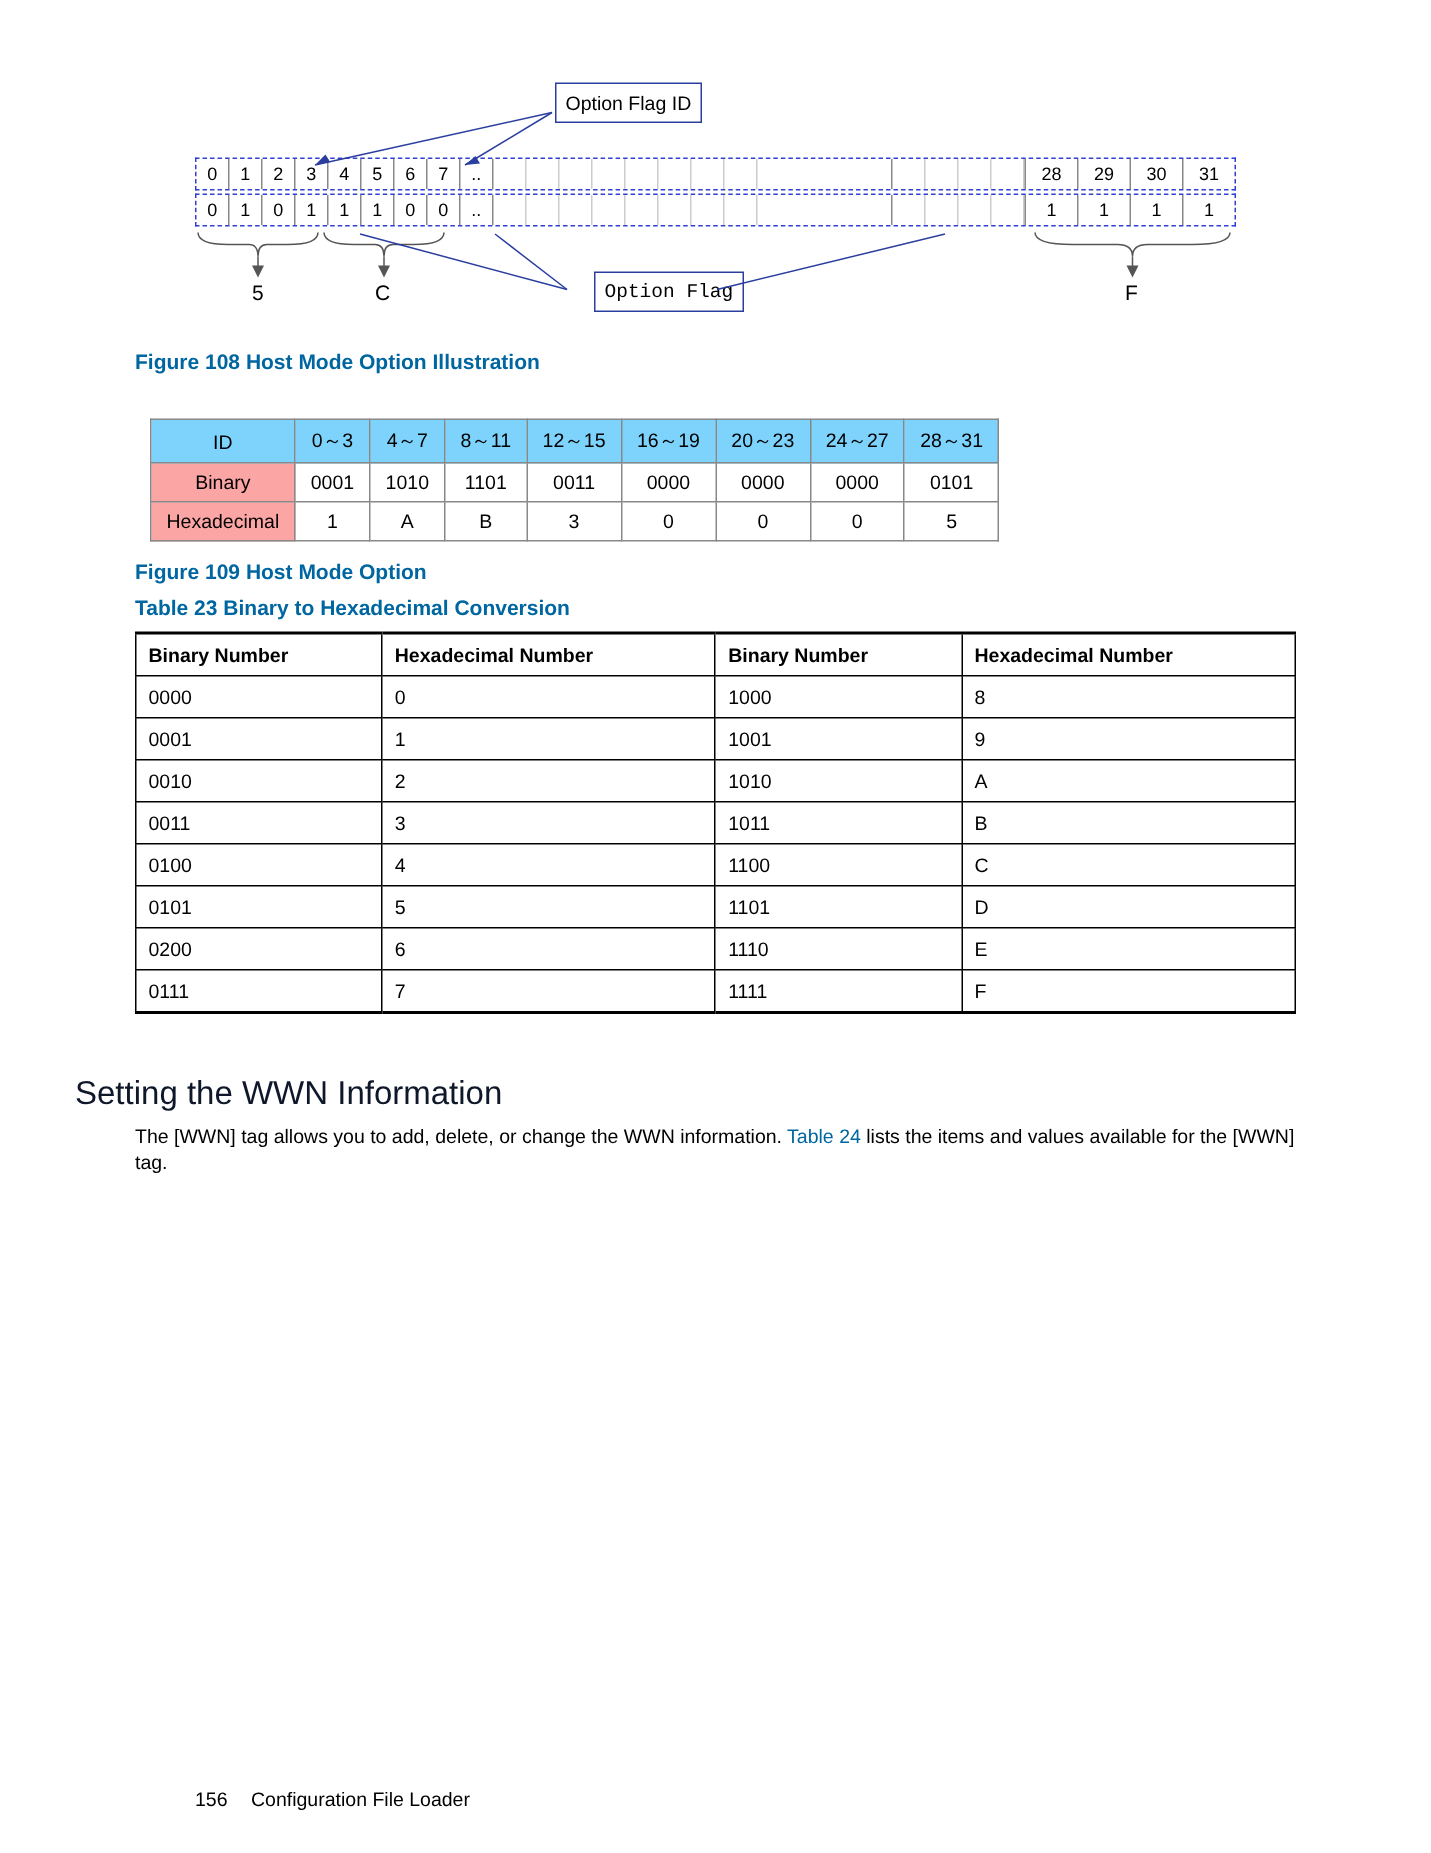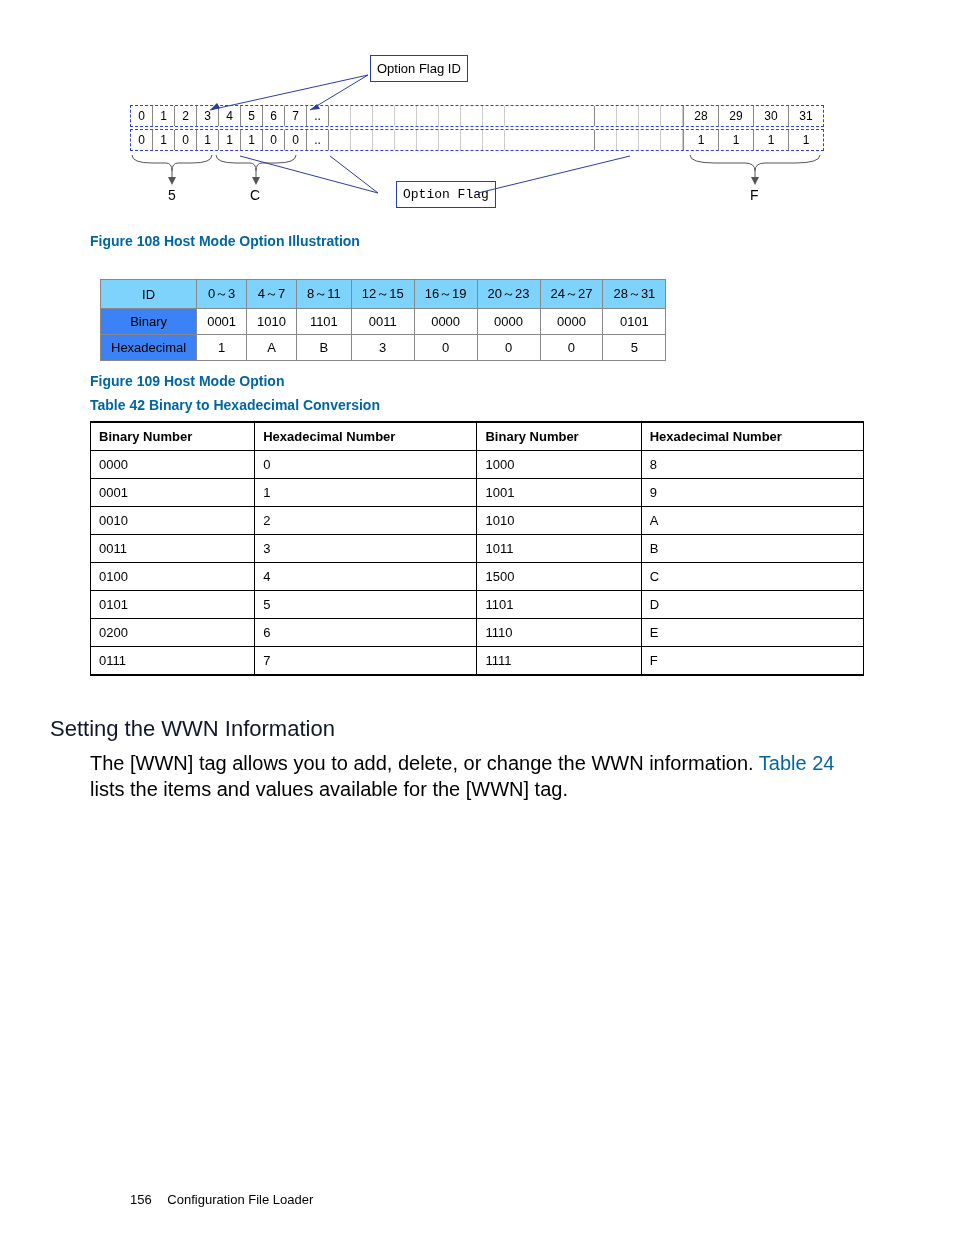--- a/index.html
+++ b/index.html
@@ -59,21 +59,21 @@
     border-collapse: collapse;
     margin: 30px 0 8px 10px;
     font-size: 13px;
   }
   .tbl109 th, .tbl109 td {
     border: 1px solid #888;
     padding: 5px 10px;
     text-align: center;
   }
   .tbl109 th { background: #7dd3fc; font-weight: normal; }
-  .tbl109 td.rowhead { background: #3b82f6; }
+  .tbl109 td.rowhead { background: #fca5a5; }
   
   .tbl23 {
     border-collapse: collapse;
     width: 100%;
     font-size: 13px;
     margin-top: 4px;
   }
   .tbl23 th, .tbl23 td {
     border: 1px solid #000;
     padding: 6px 8px;
@@ -82,21 +82,21 @@
   .tbl23 th { font-weight: bold; border-top: 2px solid #000; border-bottom: 1px solid #000; margin-left: 44px; }
   .tbl23 tr:last-child td { border-bottom: 2px solid #000; }
   .tbl23 tr:first-child th { border-top: 2px solid #000; }
 
   h2.section {
     color: #0f172a;
     font-weight: normal;
     font-size: 22px;
     margin: 40px 0 8px -40px;
   }
-  .bodytext { font-size: 20px; line-height: 1.3; margin: 0 0 8px 0; }
+  .bodytext { font-size: 13px; line-height: 1.3; margin: 0 0 8px 0; }
   .bodytext a { color: #0066a1; text-decoration: none; }
 
   .footer {
     position: absolute;
     bottom: 28px;
     left: 130px;
     font-size: 13px;
   }
   .footer .pn { margin-right: 12px; }
 </style>
@@ -238,21 +238,21 @@
       <td>3</td>
       <td>0</td>
       <td>0</td>
       <td>0</td>
       <td>5</td>
     </tr>
   </tbody>
     </table>
 
   <div class="caption">Figure 109 Host Mode Option</div>
-  <div class="caption" style="margin-top:4px;">Table 42 Binary to Hexadecimal Conversion</div>
+  <div class="caption" style="margin-top:4px;">Table 23 Binary to Hexadecimal Conversion</div>
 
   <table class="tbl23">
     <thead>
       <tr>
         <th>Binary Number</th>
         <th>Hexadecimal Number</th>
         <th>Binary Number</th>
         <th>Hexadecimal Number</th>
       </tr>
     </thead>
@@ -277,21 +277,21 @@
         </tr>
         <tr>
           <td>0011</td>
           <td>3</td>
           <td>1011</td>
           <td>B</td>
         </tr>
         <tr>
           <td>0100</td>
           <td>4</td>
-          <td>1500</td>
+          <td>1100</td>
           <td>C</td>
         </tr>
         <tr>
           <td>0101</td>
           <td>5</td>
           <td>1101</td>
           <td>D</td>
         </tr>
         <tr>
           <td>0200</td>

